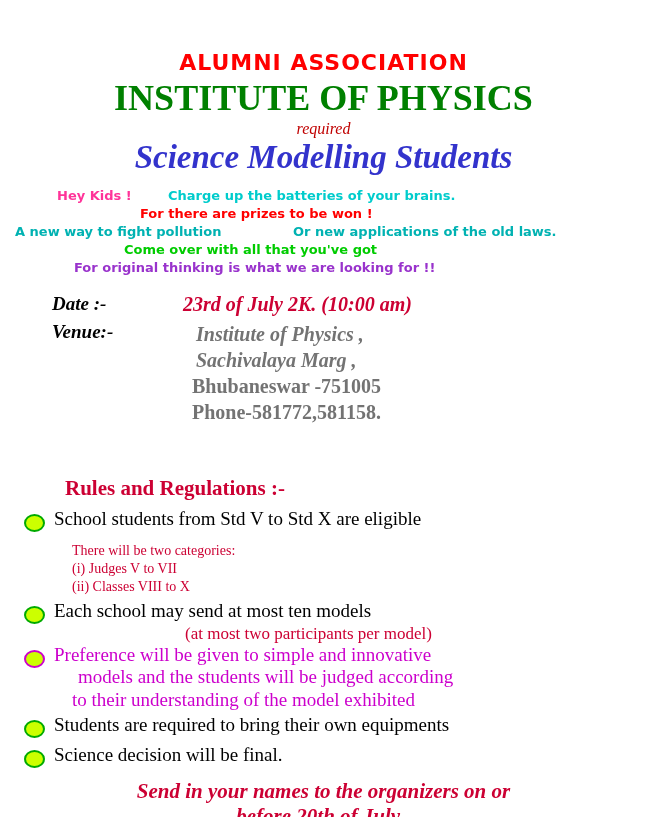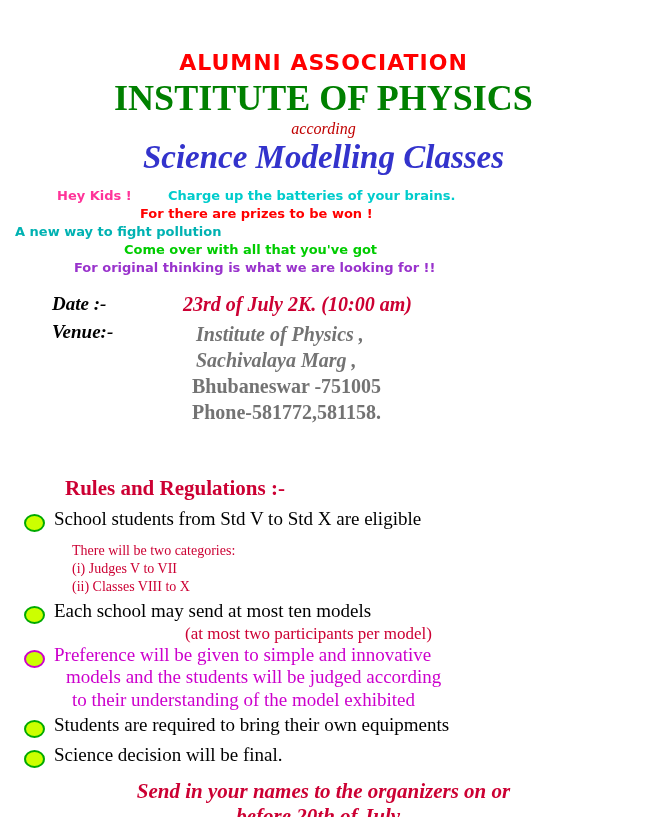--- a/index.html
+++ b/index.html
@@ -181,33 +181,34 @@
     line-height: 1.25;
   }
 </style>
 </head>
 <body>
 
 <div class="page">
 
   <div class="alumni">ALUMNI  ASSOCIATION</div>
   <div class="institute">INSTITUTE OF PHYSICS</div>
-  <div class="presents">according</div>
-  <div class="contest">Science  Modelling  Classes</div>
+  <div class="presents">required</div>
+  <div class="contest">Science  Modelling  Students</div>
 
   <div class="slogans">
     <div class="slogan-row">
       <span class="s-pink" style="left:57px;">Hey Kids !</span>
       <span class="s-cyan" style="left:168px;">Charge up the batteries of your brains.</span>
     </div>
     <div class="slogan-row">
       <span class="s-red" style="left:140px;">For there are prizes to be won !</span>
     </div>
     <div class="slogan-row">
       <span class="s-teal" style="left:15px;">A new way to fight pollution</span>
+      <span class="s-teal" style="left:293px;">Or new applications of the old laws.</span>
     </div>
     <div class="slogan-row">
       <span class="s-green" style="left:124px;">Come over with all that you've got</span>
     </div>
     <div class="slogan-row">
       <span class="s-purple" style="left:74px;">For original thinking is what we are looking for !!</span>
     </div>
   </div>
 
   <div class="details">
@@ -237,21 +238,21 @@
     <span class="bullet"></span>
     <span class="rule-text">Each school may send at most ten models</span>
   </div>
 
   <div class="sub-note2" style="left:185px; top:572px;">(at most two participants per model)</div>
 
   <div class="bullet-item" style="left:24px; top:592px; width:600px;">
     <span class="bullet magenta"></span>
     <span class="rule-text magenta">
       <span>Preference will be given to simple and innovative</span><br>
-      <span style="display:inline-block; margin-left:12px;text-align:center;">models and the students will be judged according</span><br>
+      <span style="display:inline-block; margin-left:24px;text-align:center;">models and the students will be judged according</span><br>
       <span style="display:inline-block; margin-left:18px;">to their understanding of the model exhibited</span>
     </span>
   </div>
 
   <div class="bullet-item" style="left:24px; top:662px; width:600px;">
     <span class="bullet"></span>
     <span class="rule-text">Students are required to bring their own equipments</span>
   </div>
 
   <div class="bullet-item" style="left:24px; top:692px; width:600px;">

